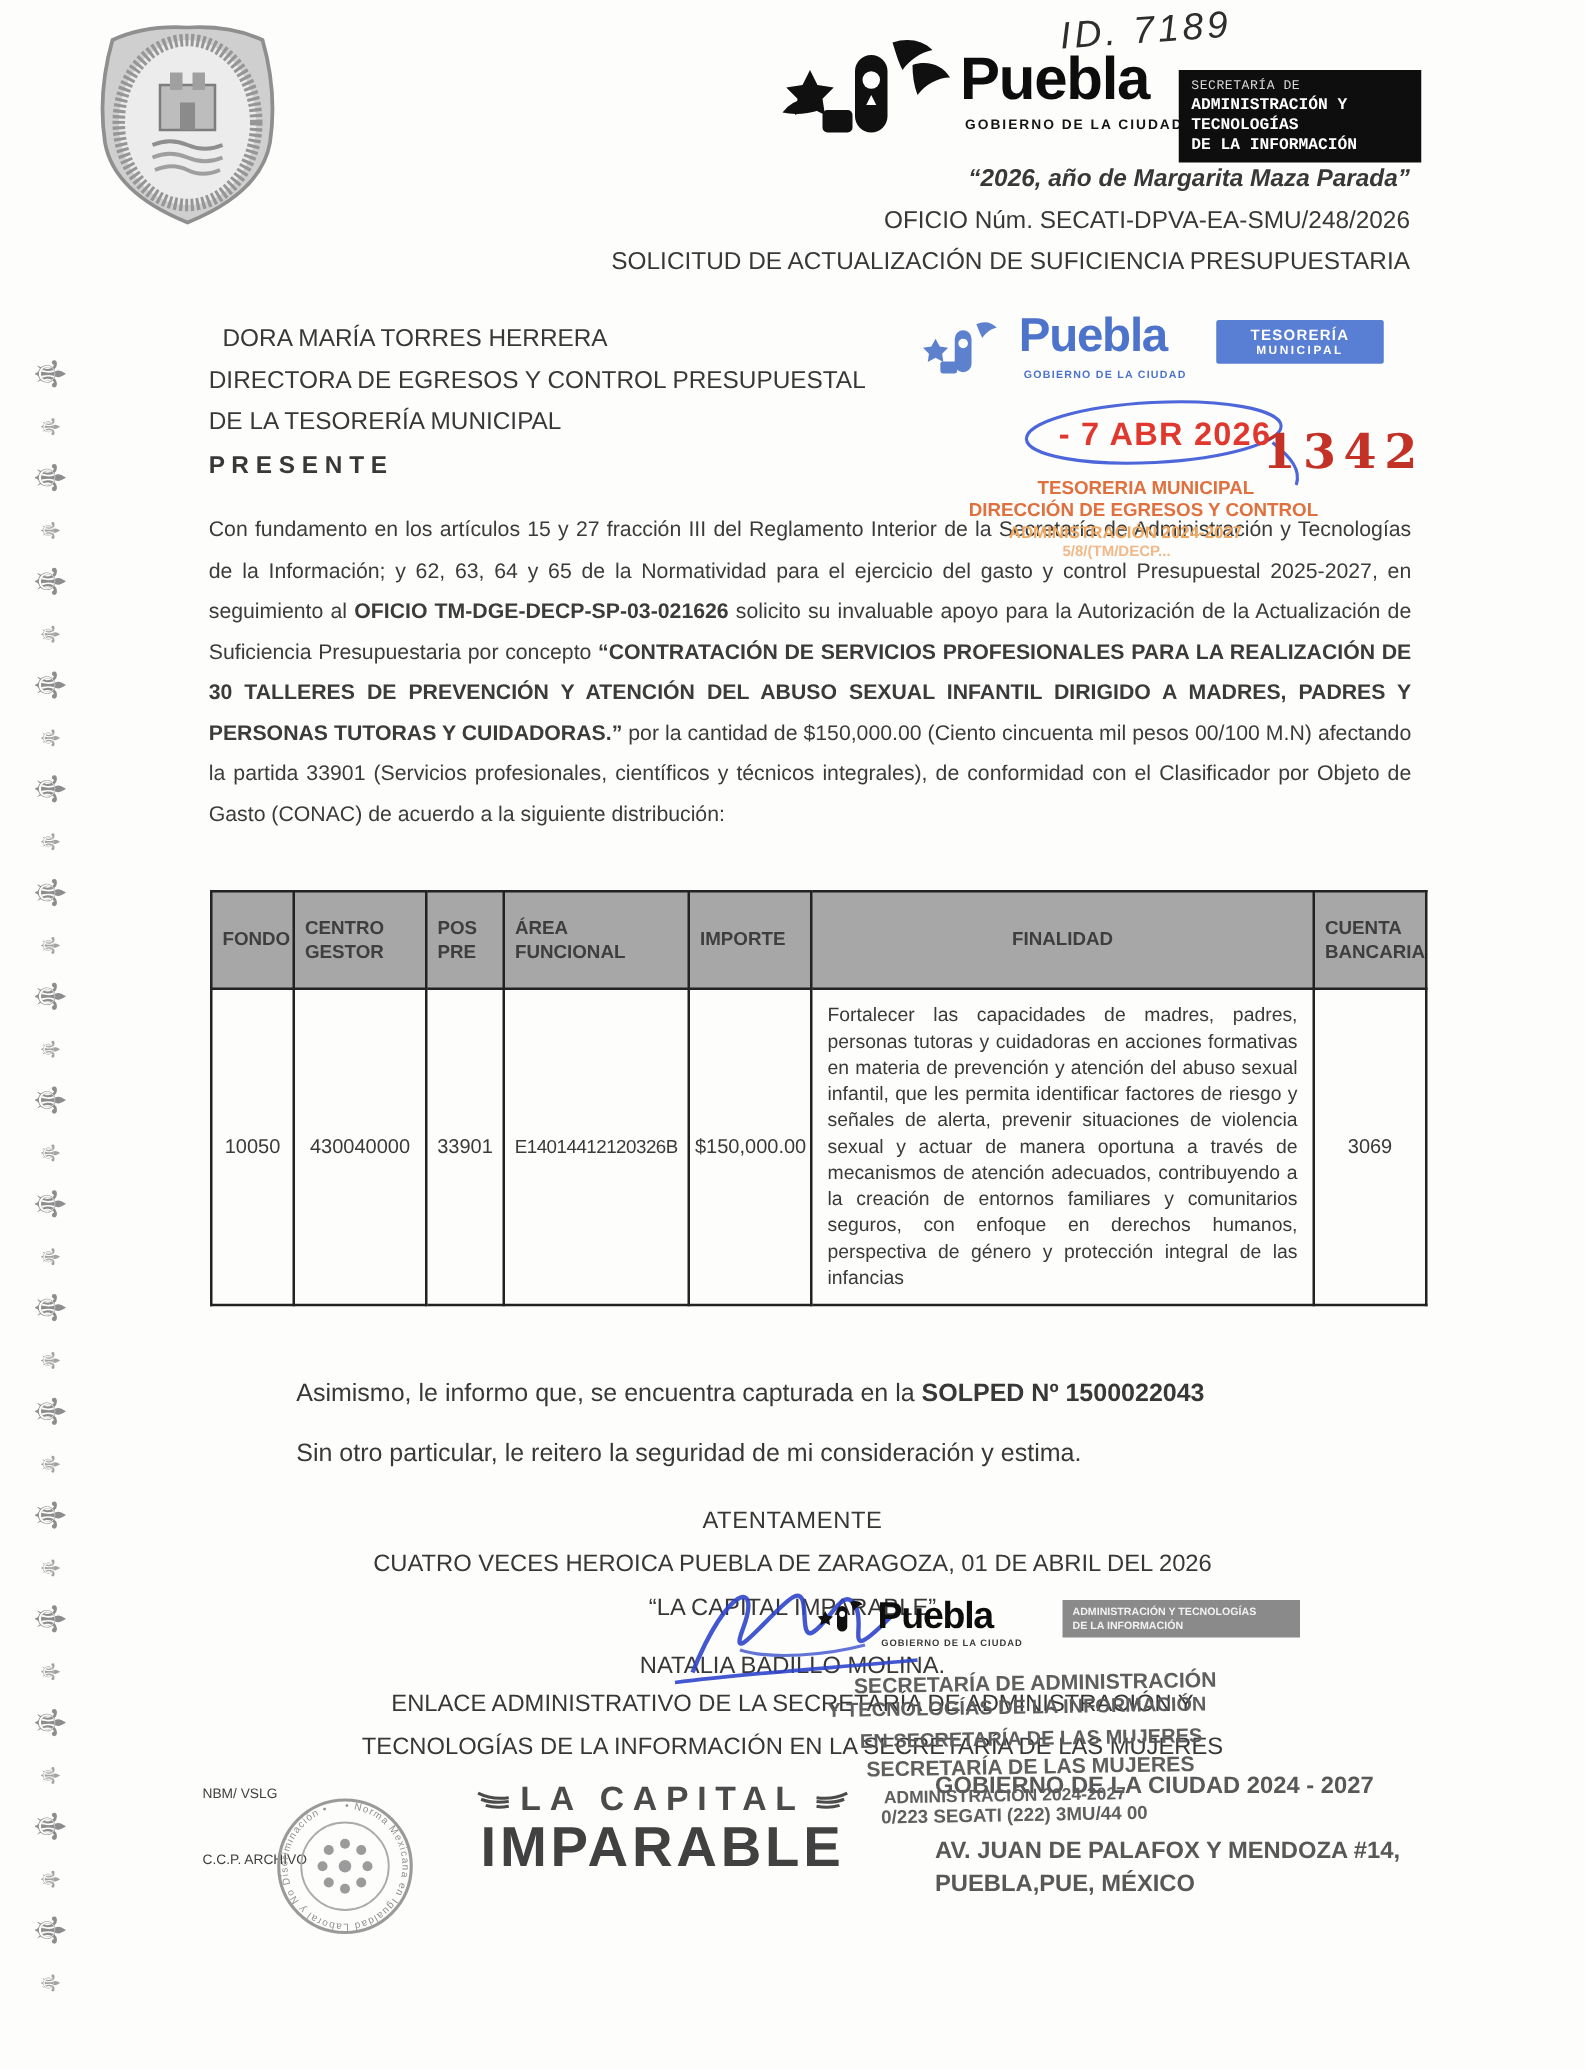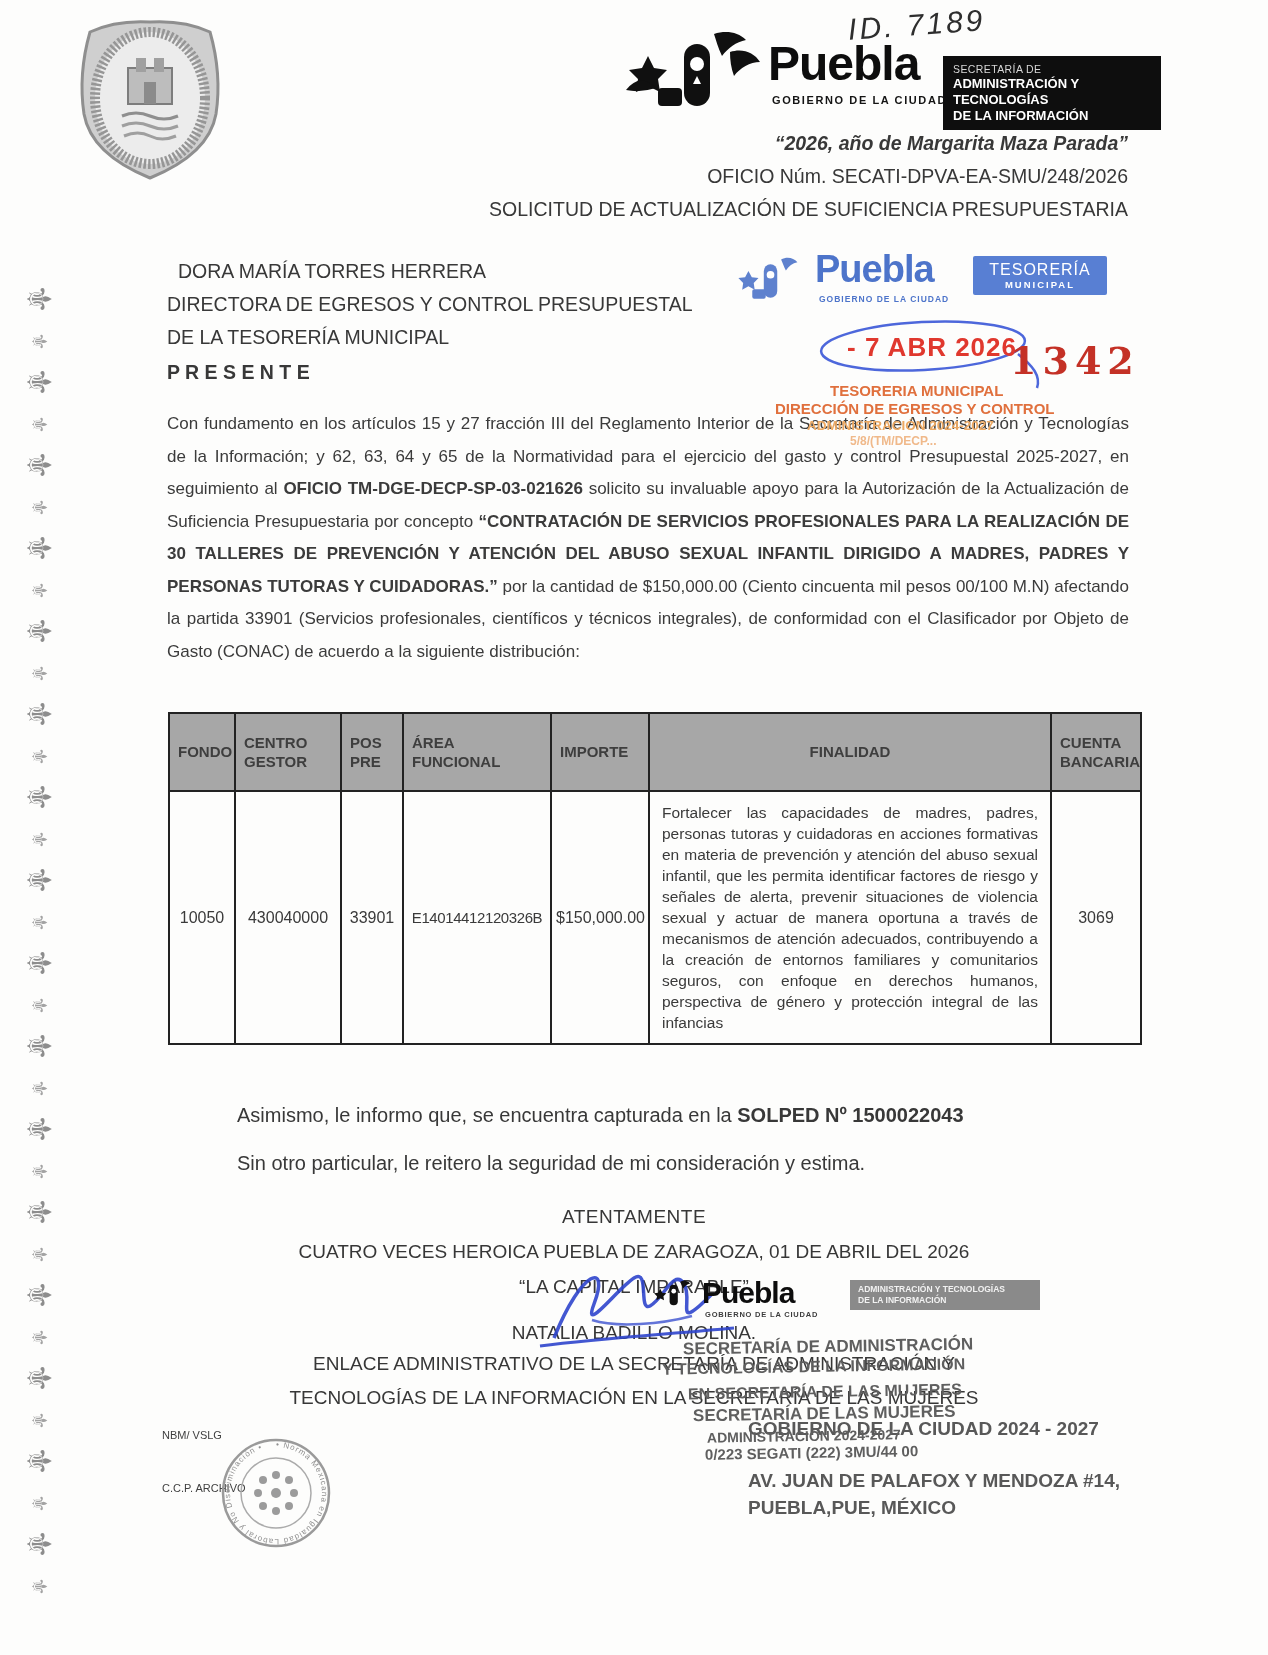--- a/index.html
+++ b/index.html
@@ -121,21 +121,21 @@
     <path d="M112,24 C124,20 136,24 142,34 C132,34 122,40 116,48 C113,40 112,32 112,24 Z" fill="#101010"></path>
     <rect x="66" y="16" width="26" height="62" rx="13" fill="#101010"></rect>
     <circle cx="79" cy="36" r="7" fill="#ffffff"></circle>
     <path d="M79,48 l4,8 h-8 Z" fill="#ffffff"></path>
     <path d="M30,28 l6,12 13,2 -9,9 2,13 -12,-6 -12,6 2,-13 -9,-9 13,-2 Z" fill="#101010"></path>
     <rect x="40" y="60" width="24" height="18" rx="4" fill="#101010"></rect>
     <path d="M8,62 q14,-18 30,-2 q-16,5 -30,2 Z" fill="#101010"></path>
   </svg>
   <div class="abs wordmark" style="left:768px;top:36px;font-size:48px">Puebla</div>
   <div class="abs brand-sub" style="left:772px;top:94px;font-size:11px">GOBIERNO DE LA CIUDAD</div>
-  <div class="abs sec-box" style="left:943px;top:56px;width:218px;">
+  <div class="abs sec-box" style="left:943px;top:56px;width:194px;font-family:Liberation Mono, monospace;">
     <div class="s1">SECRETARÍA DE</div>
     <div class="s2">ADMINISTRACIÓN Y TECNOLOGÍAS</div>
     <div class="s2">DE LA INFORMACIÓN</div>
   </div>
 
   <div class="abs right-head doc-line" style="top:132px;font-style:italic;font-weight:600">“2026, año de Margarita Maza Parada”</div>
   <div class="abs right-head doc-line" style="top:165px">OFICIO Núm. SECATI-DPVA-EA-SMU/248/2026</div>
   <div class="abs right-head doc-line" style="top:198px">SOLICITUD DE ACTUALIZACIÓN DE SUFICIENCIA PRESUPUESTARIA</div>
 
   <div class="abs doc-line nowrap" style="left:178px;top:260px">DORA MARÍA TORRES HERRERA</div>
@@ -205,37 +205,53 @@
         <circle cx="74" cy="56" r="4"></circle>
       <circle cx="69" cy="69" r="4"></circle>
         <circle cx="56" cy="74" r="4"></circle>
         <circle cx="43" cy="69" r="4"></circle>
       <circle cx="38" cy="56" r="4"></circle>
         <circle cx="43" cy="43" r="4"></circle>
         <circle cx="56" cy="56" r="5"></circle>
     </g>
   </svg>
 
+  <div class="abs" style="left:380px;top:1424px;width:300px;text-align:center">
+    <div style="display:flex;align-items:center;justify-content:center;gap:8px">
+      <svg width="46" height="28" viewBox="0 0 46 28">
+        <path d="M4,5 C16,11 30,13 44,11" stroke="#4b4b4b" stroke-width="4" fill="none"></path>
+        <path d="M8,13 C18,17 30,18 44,16" stroke="#4b4b4b" stroke-width="4" fill="none"></path>
+        <path d="M14,21 C24,24 34,24 44,22" stroke="#4b4b4b" stroke-width="4" fill="none"></path>
+      </svg>
+      <span class="capital-word1">LA CAPITAL</span>
+      <svg width="46" height="28" viewBox="0 0 46 28" style="transform:scaleX(-1)">
+        <path d="M4,5 C16,11 30,13 44,11" stroke="#4b4b4b" stroke-width="4" fill="none"></path>
+        <path d="M8,13 C18,17 30,18 44,16" stroke="#4b4b4b" stroke-width="4" fill="none"></path>
+        <path d="M14,21 C24,24 34,24 44,22" stroke="#4b4b4b" stroke-width="4" fill="none"></path>
+      </svg>
+    </div>
+    <div class="capital-word2">IMPARABLE</div>
+  </div>
 
   <div class="abs footer-line" style="left:748px;top:1418px">GOBIERNO DE LA CIUDAD 2024 - 2027</div>
   <div class="abs footer-line" style="left:748px;top:1470px">AV. JUAN DE PALAFOX Y MENDOZA #14,</div>
   <div class="abs footer-line" style="left:748px;top:1497px">PUEBLA,PUE, MÉXICO</div>
 
   <div class="abs z-top" style="left:735px;top:248px;width:430px;height:210px">
     <svg class="abs" style="left:0;top:6px" width="72" height="54" viewBox="0 0 150 110" opacity="0.9">
       <path d="M96,10 C108,4 122,6 130,16 C120,18 112,24 106,33 C102,25 99,17 96,10 Z" fill="#4d74ca"></path>
       <rect x="60" y="20" width="28" height="70" rx="14" fill="#4d74ca"></rect>
       <circle cx="74" cy="42" r="8" fill="#ffffff"></circle>
       <path d="M28,34 l7,13 14,2 -10,10 2,14 -13,-7 -13,7 2,-14 -10,-10 14,-2 Z" fill="#4d74ca"></path>
       <rect x="36" y="72" width="28" height="20" rx="4" fill="#4d74ca"></rect>
     </svg>
     <div class="abs wordmark stamp-blue" style="left:80px;top:0;font-size:38px;color:#4d74ca">Puebla</div>
     <div class="abs stamp-blue" style="left:84px;top:46px;font-size:8.5px;font-weight:700;letter-spacing:1px">GOBIERNO DE LA CIUDAD</div>
     <div class="abs office-box" style="left:238px;top:8px;width:134px">
-      <div style="font-size:16px;font-weight:400;letter-spacing:1px">TESORERÍA</div>
+      <div style="font-size:12px;font-weight:700;letter-spacing:1px">TESORERÍA</div>
       <div style="font-size:9.5px;font-weight:700;letter-spacing:2px">MUNICIPAL</div>
     </div>
     <svg class="abs" style="left:78px;top:66px" width="240" height="78" viewBox="0 0 240 78">
       <ellipse cx="110" cy="32" rx="102" ry="24" fill="none" stroke="#3a57d7" stroke-width="2.5" opacity="0.9" transform="rotate(-3 110 32)"></ellipse>
       <path d="M205,40 C220,52 228,62 224,74" fill="none" stroke="#3a57d7" stroke-width="2.5" opacity="0.9"></path>
     </svg>
     <div class="abs stamp-red nowrap" style="left:112px;top:84px;font-size:26px;letter-spacing:1px">- 7 ABR 2026</div>
     <div class="abs stamp-folio nowrap" style="left:275px;top:90px;font-size:38px">1342</div>
     <div class="abs dept" style="left:95px;top:134px;font-size:15px">TESORERIA MUNICIPAL</div>
     <div class="abs dept" style="left:40px;top:152px;font-size:15px">DIRECCIÓN DE EGRESOS Y CONTROL</div>

